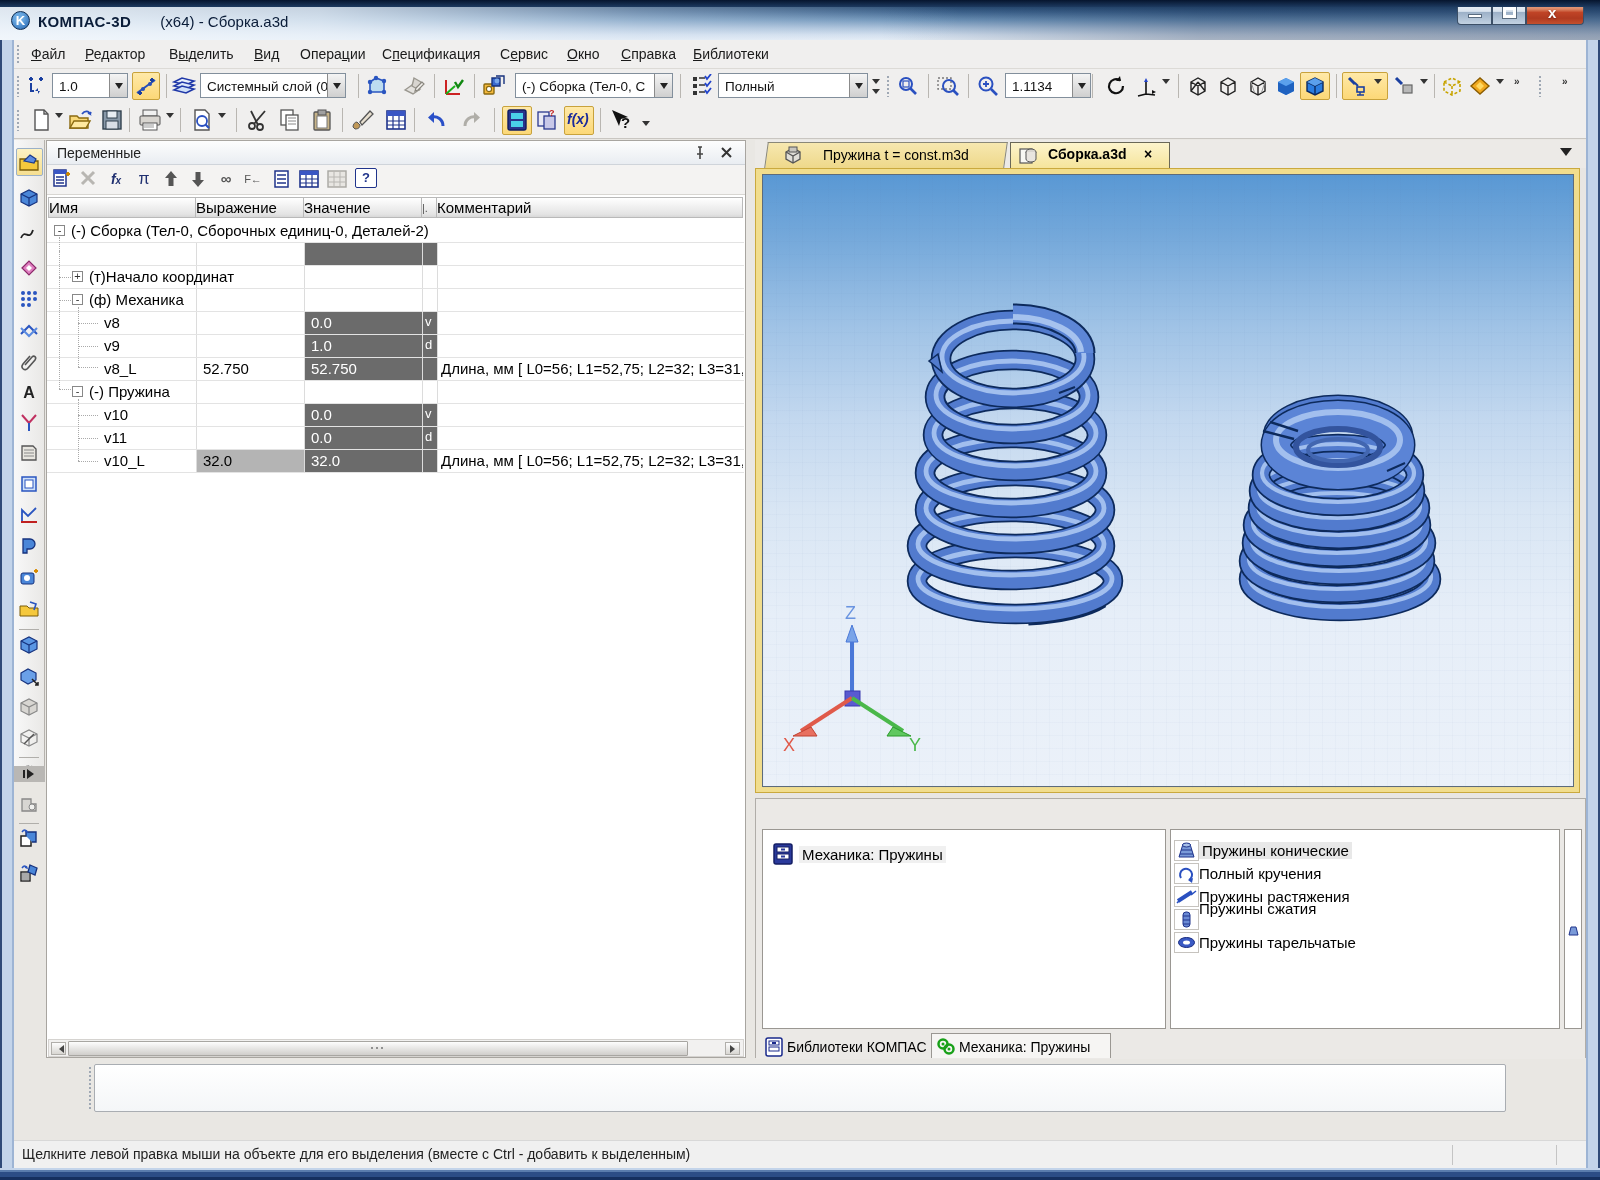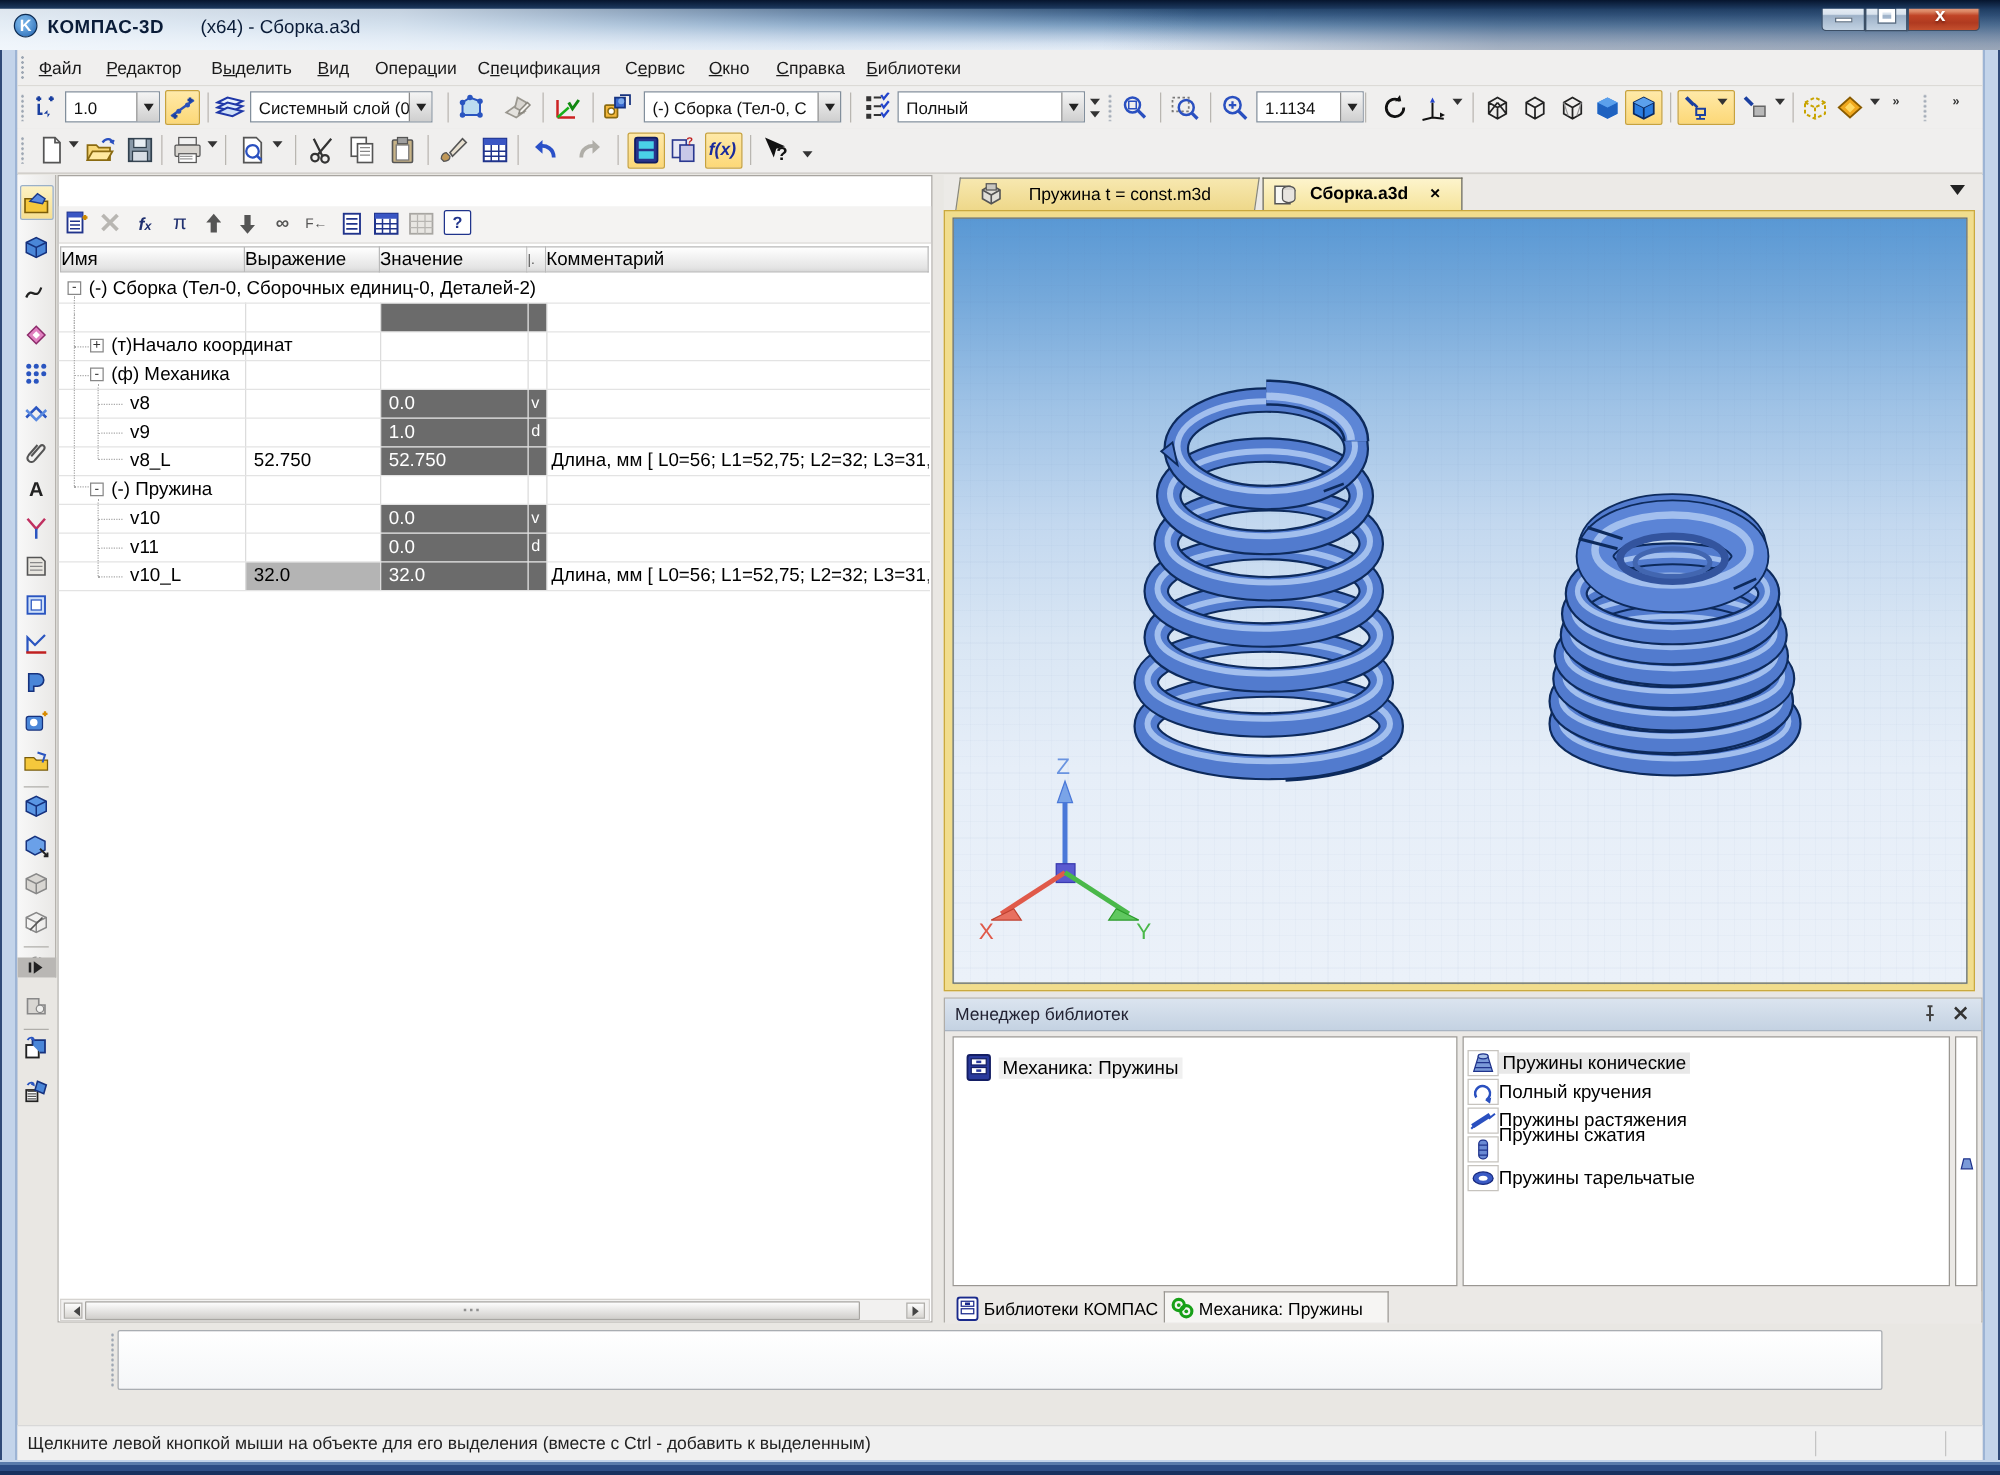--- a/index.html
+++ b/index.html
@@ -466,20 +466,29 @@
       <path d="M4 11h7M4 13h7M4 15h7M4 17h7" stroke="#555"></path>
       <path d="M12 3l7 3-2 7-7-3z" fill="#4a86d8" stroke="#16327e" stroke-width="1.3"></path>
       <path d="M4 6c2-3 5-2 5 0l-2-1" stroke="#2a55c0" stroke-width="1.5" fill="none"></path>
     </svg>
 </div>
 <div class="abs" id="lstripfoot">
     <span style="position:absolute;left:9px;top:4px;width:2px;height:8px;background:#222"></span>
     <span style="position:absolute;left:13px;top:3px;width:0;height:0;border:5px solid transparent;border-left:7px solid #222"></span>
   </div>
 <div class="abs" id="vars">
+ <div class="abs" id="varstitle">
+      <span style="position:absolute;left:10px;top:4px">Переменные</span>
+   <svg style="position:absolute;right:38px;top:5px;width:14px;height:14px" viewBox="0 0 14 14">
+        <path d="M5 1h4M7 1v7M4 8h6M7 8v5" stroke="#444" stroke-width="1.6" fill="none"></path>
+      </svg>
+   <svg style="position:absolute;right:12px;top:5px;width:13px;height:13px" viewBox="0 0 13 13">
+        <path d="M2 2l9 9M11 2l-9 9" stroke="#333" stroke-width="2"></path>
+      </svg>
+ </div>
  <div class="abs" id="varstb">
   <svg class="vtico" style="left:4px" viewBox="0 0 22 22">
         <rect x="3" y="2" width="12" height="16" fill="#fff" stroke="#20348c" stroke-width="1.5"></rect>
         <rect x="3" y="2" width="12" height="4" fill="#3a56c4"></rect>
         <path d="M5 9h8M5 12h8M5 15h8" stroke="#20348c" stroke-width="1.3"></path>
         <path d="M15 6h4M17 4v4" stroke="#cc8800" stroke-width="2"></path>
       </svg>
   <svg class="vtico" style="left:31px" viewBox="0 0 22 22">
         <path d="M4 4l12 12M16 4L4 16" stroke="#b8b6b2" stroke-width="3"></path>
       </svg>
@@ -729,29 +738,20 @@
     <path d="M148 561l-18-9-6 9z" fill="#60c860" stroke="#2a9a2a"></path>
     <text x="82" y="444" font-size="18" fill="#6a94e0" font-family="Liberation Sans">Z</text>
     <text x="20" y="576" font-size="18" fill="#e05a4a" font-family="Liberation Sans">X</text>
     <text x="146" y="576" font-size="18" fill="#4ab84a" font-family="Liberation Sans">Y</text>
    </g>
   </svg>
  </div>
     </div>
 </div>
 <div class="abs" id="libman">
- <div class="abs" id="libtitle">
-      <span style="position:absolute;left:8px;top:4px">Менеджер библиотек</span>
-  <svg style="position:absolute;right:34px;top:5px;width:14px;height:14px" viewBox="0 0 14 14">
-        <path d="M5 1h4M7 1v7M4 8h6M7 8v5" stroke="#444" stroke-width="1.6" fill="none"></path>
-      </svg>
-  <svg style="position:absolute;right:10px;top:5px;width:13px;height:13px" viewBox="0 0 13 13">
-        <path d="M2 2l9 9M11 2l-9 9" stroke="#333" stroke-width="2"></path>
-      </svg>
- </div>
  <div class="libbox" style="left:6px;width:404px">
   <svg style="position:absolute;left:8px;top:12px;width:24px;height:24px" viewBox="0 0 24 24">
         <rect x="3" y="2" width="18" height="20" rx="2" fill="#2a3a9c" stroke="#141e64" stroke-width="1.5"></rect>
         <rect x="6" y="5" width="12" height="5" fill="#fff" stroke="#141e64"></rect>
         <rect x="6" y="12" width="12" height="5" fill="#fff" stroke="#141e64"></rect>
         <rect x="10" y="6.5" width="4" height="2" fill="#2a3a9c"></rect>
         <rect x="10" y="13.5" width="4" height="2" fill="#2a3a9c"></rect>
       </svg>
   <div class="libitem" style="left:36px;top:16px;background:#f0f0f0;padding:0 3px">Механика: Пружины</div>
  </div>
@@ -802,16 +802,16 @@
         <circle cx="13" cy="13" r="4.5" fill="none" stroke="#18a018" stroke-width="2.5"></circle>
         <circle cx="7" cy="8" r="1.5" fill="#18a018"></circle>
         <circle cx="13" cy="13" r="1.5" fill="#18a018"></circle>
       </svg>
   <span style="position:absolute;left:203px;top:6px;font-size:14px">Механика: Пружины</span>
  </div>
 </div>
 <div class="abs" id="propbox"></div>
 <div class="abs handle" style="left:88px;top:1066px;height:44px"></div>
 <div class="abs" id="statusbar">
- <span style="position:absolute;left:8px;top:5px">Щелкните левой кнопкой мыши на объекте для его выделения (вместе с Ctrl - добавить к выделенным)</span>
+ <span style="position:absolute;left:8px;top:5px">Щелкните левой правка мыши на объекте для его выделения (вместе с Ctrl - добавить к выделенным)</span>
  <div class="svline" style="left:1438px"></div>
  <div class="svline" style="left:1542px"></div>
 </div>
 
 </body></html>

